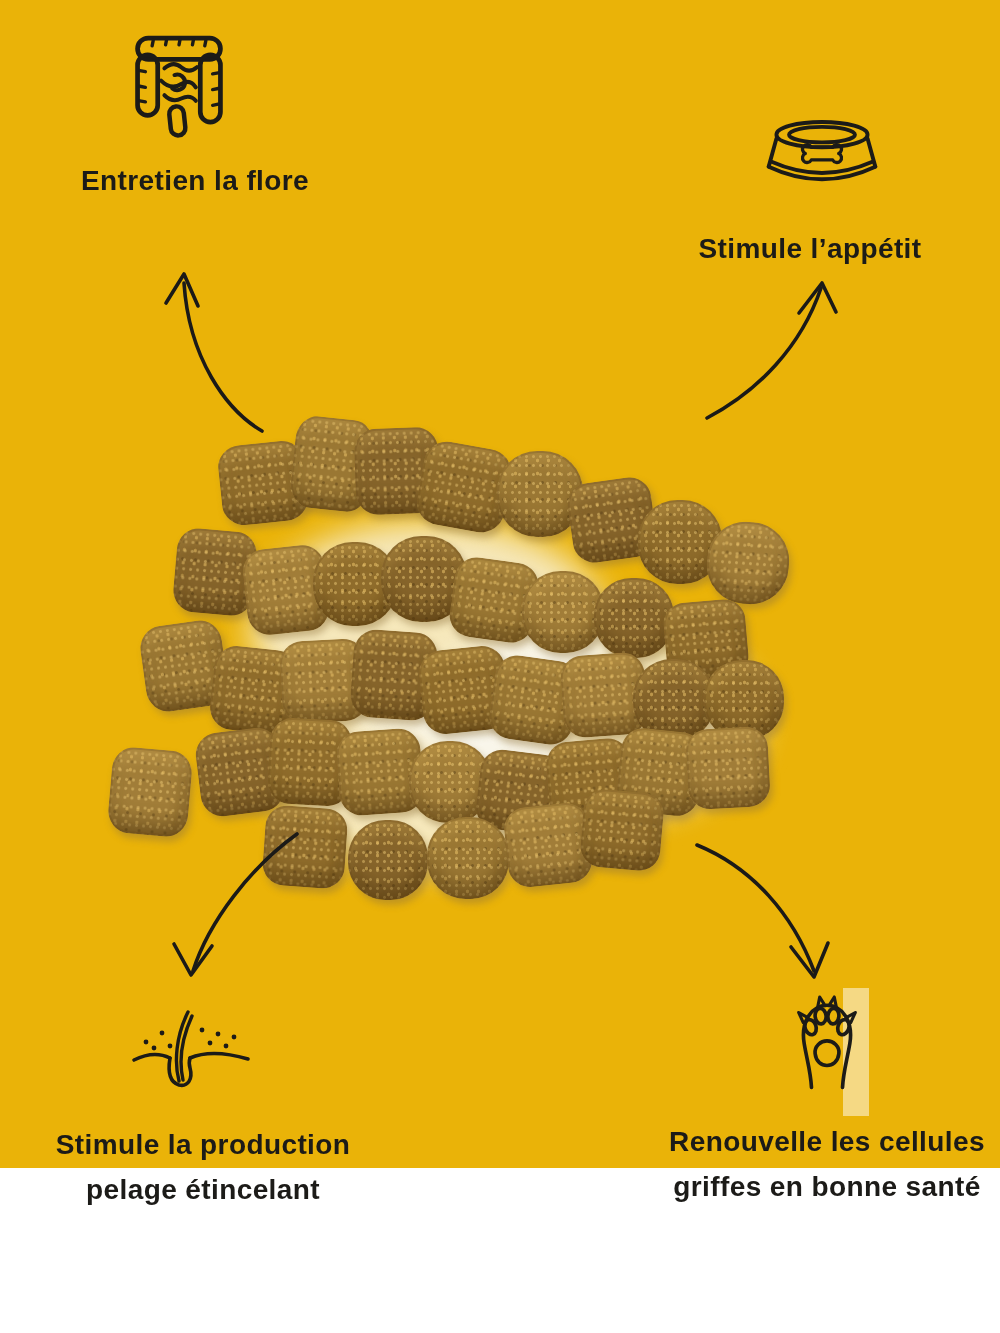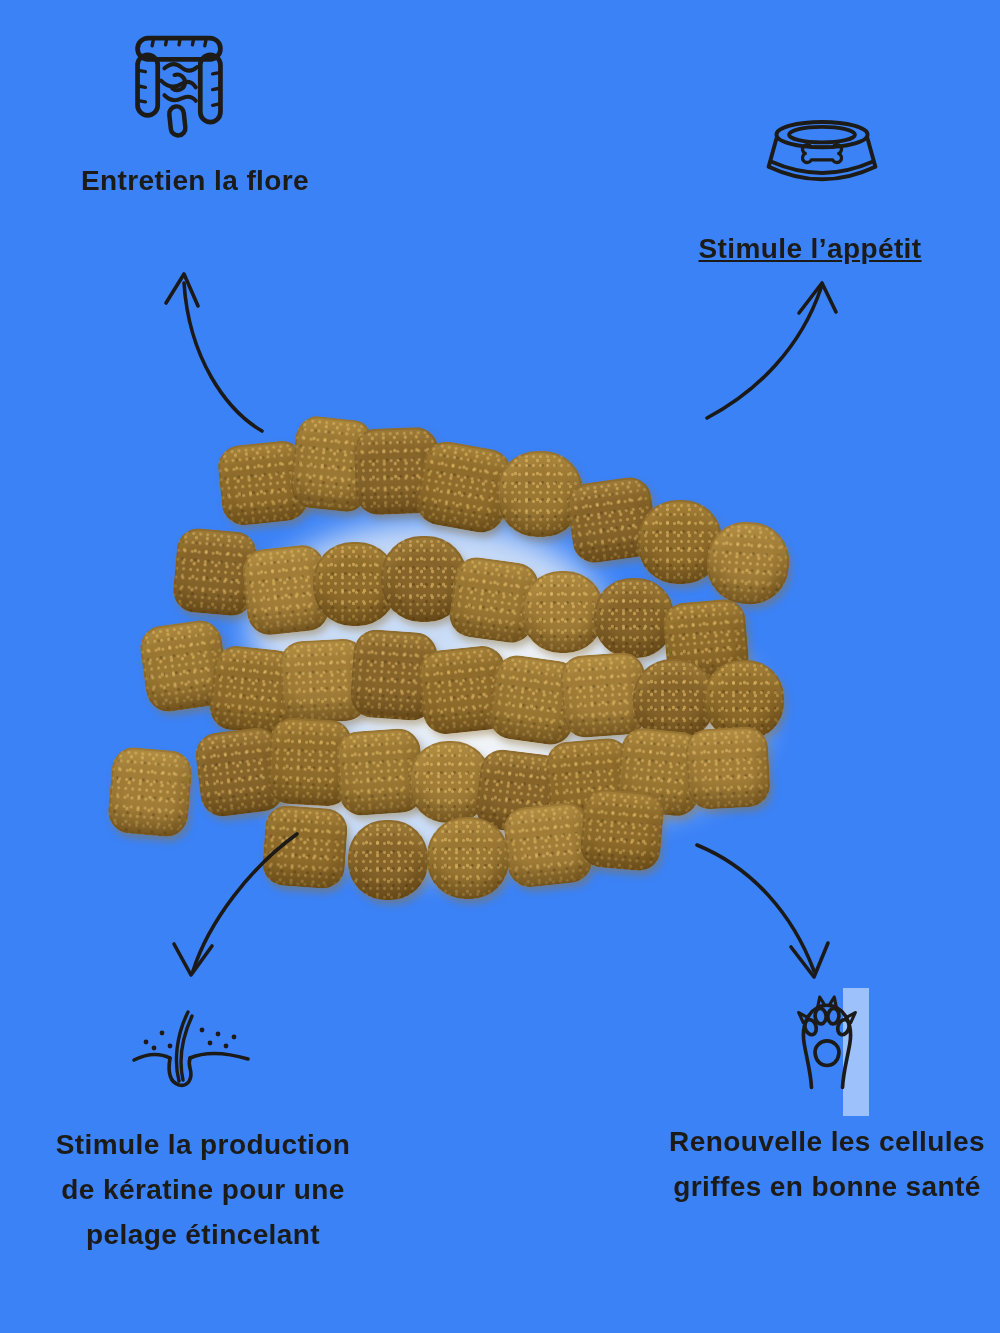--- a/index.html
+++ b/index.html
@@ -2,36 +2,36 @@
 <html><head>
 <meta charset="utf-8">
 <style>
   html,body{margin:0;padding:0;}
   body{
     width:1000px;height:1333px;
     font-family:"Liberation Sans", sans-serif;
     overflow:hidden;
   }
   .canvas{
-    position:relative;width:1000px;height:1333px;
-    background:#3b82f6;
+    position:relative;width:1000px;height:1168px;
+    background:#eab308;
   }
   
   .feature{position:absolute;text-align:center;z-index:4;}
   .feature .icon{display:inline-block;position:relative;}
   .feature .label{
     margin-top:14px;
     font-size:28px;line-height:45px;font-weight:600;
     letter-spacing:.4px;color:#1c1b18;
   }
   .f-tl{left:35px;top:28px;width:320px;}
   .f-tl .icon{left:-16px;}
   .f-tr{left:645px;top:118px;width:330px;}
   .f-tr .icon{left:12px;}
-  .f-tr .label{margin-top:30px;text-decoration:underline;}
+  .f-tr .label{margin-top:30px;}
   .f-bl{left:28px;top:1000px;width:350px;}
   .f-bl .icon{left:-12px;}
   .f-br{left:652px;top:985px;width:350px;}
   .f-br .label{margin-top:22px;}
   
   .kibble-layer{position:absolute;left:0;top:0;width:1000px;height:1333px;z-index:2;}
   .backdrop{position:absolute;background:rgba(250,250,247,.75);border-radius:50%;filter:blur(16px);}
   .kib{
     position:absolute;
     background-image:
@@ -114,21 +114,20 @@
           <circle cx="78" cy="30" r="2.4"></circle>
             <circle cx="86" cy="43" r="2.4"></circle>
           <circle cx="94" cy="34" r="2.4"></circle>
             <circle cx="102" cy="46" r="2.4"></circle>
           <circle cx="110" cy="37" r="2.4"></circle>
         </g>
       </svg>
     </div>
     <div class="label">
         <div>Stimule la production</div>
-        <div>de kératine pour une</div>
         <div>pelage étincelant</div>
       </div>
   </div>
 
   <div class="feature f-br">
     <div class="icon">
       <svg width="84" height="108" viewBox="0 0 92 110" fill="none" stroke="#1c1b18" stroke-linecap="round" stroke-linejoin="round">
         <path d="M29,108 C28,90 24,78 21,60 C17,36 29,18 46,18 C63,18 75,36 71,60 C68,78 64,90 63,108" stroke-width="4"></path>
         <path d="M20,37 L15,26 L24,31" stroke-width="3.4"></path>
         <path d="M36,19 L38,9 L43,17" stroke-width="3.4"></path>

